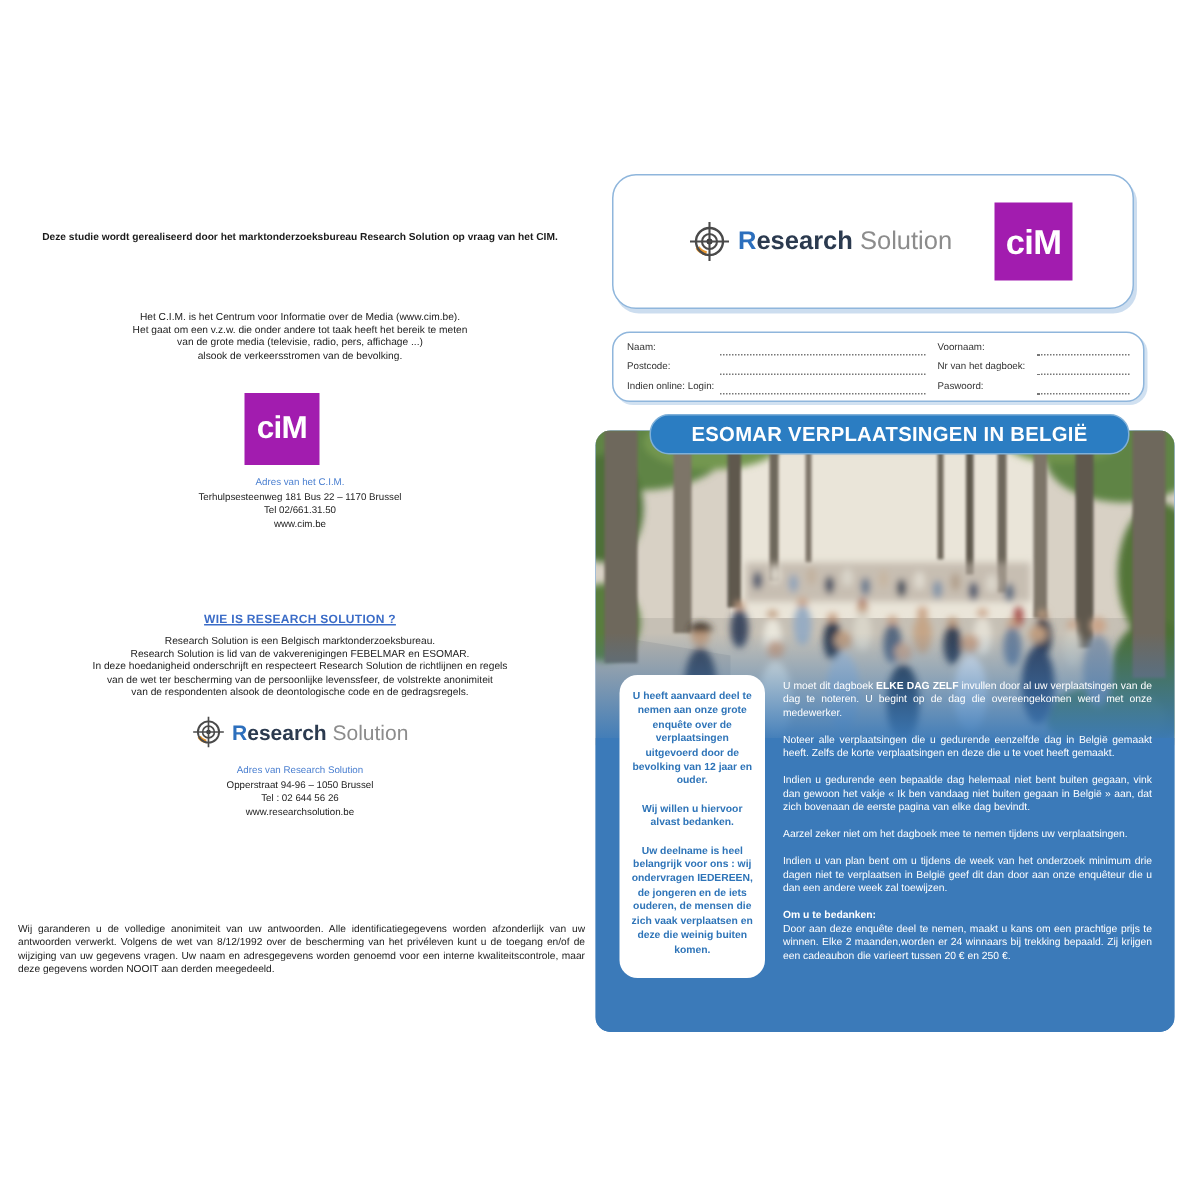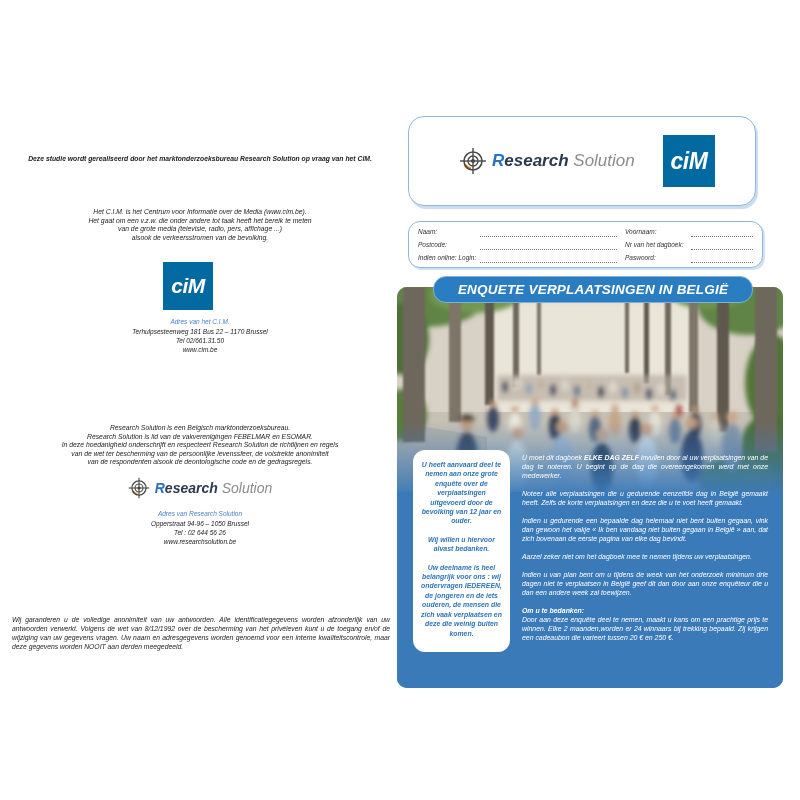--- a/index.html
+++ b/index.html
@@ -1,26 +1,26 @@
 <!DOCTYPE html>
 <html><head>
 <meta charset="utf-8">
 <style>
   html,body{margin:0;padding:0;background:#fff;}
   #canvas{position:relative;width:800px;height:800px;background:#ffffff;overflow:hidden;
           font-family:"Liberation Sans",sans-serif;color:#1b1b1b;}
-  .abs{position:absolute;font-style:italic;}
+  .abs{position:absolute;}
   .center{text-align:center;}
   .prelines{white-space:pre-line;}
 
   
   .intro-line{left:10px;top:155px;width:380px;font-size:6.8px;font-weight:bold;line-height:8px;}
   .sec-head{width:380px;left:10px;font-size:8px;font-weight:bold;color:#3B6CC7;text-decoration:underline;letter-spacing:.2px;}
   .body-sm{width:380px;left:10px;font-size:6.8px;line-height:8.6px;color:#222;}
-  .cim-logo{background:#0369a1;color:#fff;display:flex;align-items:center;justify-content:center;
+  .cim-logo{background:#a21caf;color:#fff;display:flex;align-items:center;justify-content:center;
             font-weight:bold;letter-spacing:-.5px;}
   .addr-title{width:380px;left:10px;font-size:6.5px;color:#4A7FD0;}
   .addr-lines{width:380px;left:10px;font-size:6.5px;line-height:9px;color:#222;}
   .footer-par{left:12px;top:615px;width:378px;font-size:6.8px;line-height:9px;text-align:justify;color:#222;}
 
   
   .rs-row{display:flex;align-items:center;justify-content:center;gap:5px;}
   .rs-text{font-weight:bold;color:#2B3A4F;}
   .rs-text .r-init{color:#2C6FBD;}
   .rs-text .sol{font-weight:normal;color:#8C8C8C;}
@@ -68,20 +68,21 @@
 
   <div class="abs cim-logo" style="left:163px;top:262px;width:50px;height:48px;font-size:21px;">
     <span>ciM</span>
   </div>
 
   <div class="abs addr-title center" style="top:318px;">Adres van het C.I.M.</div>
   <div class="abs addr-lines center prelines" style="top:327px;">Terhulpsesteenweg 181 Bus 22 – 1170 Brussel
 Tel  02/661.31.50
 www.cim.be</div>
 
+  <div class="abs sec-head center" style="top:408px;">WIE IS RESEARCH SOLUTION ?</div>
 
   <div class="abs body-sm center prelines" style="top:424px;">Research Solution is een Belgisch marktonderzoeksbureau.
 Research Solution is lid van de vakverenigingen  FEBELMAR en ESOMAR.
 In deze hoedanigheid onderschrijft en respecteert Research Solution de richtlijnen en regels
 van de wet ter bescherming van de persoonlijke levenssfeer, de volstrekte anonimiteit
 van de respondenten alsook de deontologische code en de gedragsregels.</div>
 
   <div class="abs rs-row" style="left:10px;top:477px;width:380px;">
     <span style="display:inline-flex;">
       <svg width="22" height="22" viewBox="-14 -14 28 28">
@@ -272,16 +273,16 @@
       <p>Noteer alle verplaatsingen die u gedurende eenzelfde dag in België gemaakt heeft. Zelfs de korte verplaatsingen en deze die u te voet heeft gemaakt.</p>
       <p>Indien u gedurende een bepaalde dag helemaal niet bent buiten gegaan, vink dan gewoon het vakje « Ik ben vandaag niet buiten gegaan in België » aan, dat zich bovenaan de eerste pagina van elke dag bevindt.</p>
       <p>Aarzel zeker niet om het dagboek mee te nemen tijdens uw verplaatsingen.</p>
       <p>Indien u van plan bent om u tijdens de week van het onderzoek  minimum drie dagen niet te verplaatsen in België geef dit dan door aan onze enquêteur die u dan een andere week zal toewijzen.</p>
       <p class="bh">Om u te bedanken:</p>
       <p>Door aan deze enquête deel te nemen, maakt u kans om een prachtige prijs te winnen. Elke 2 maanden,worden er 24 winnaars bij trekking bepaald. Zij krijgen een cadeaubon die varieert tussen 20 € en 250 €.</p>
     </div>
   </div>
 
   <div class="abs banner">
-    <span>ENQUETE VERPLAATSINGEN IN BELGIË</span>
+    <span>ESOMAR VERPLAATSINGEN IN BELGIË</span>
   </div>
 
 </div>
 
 </body></html>

